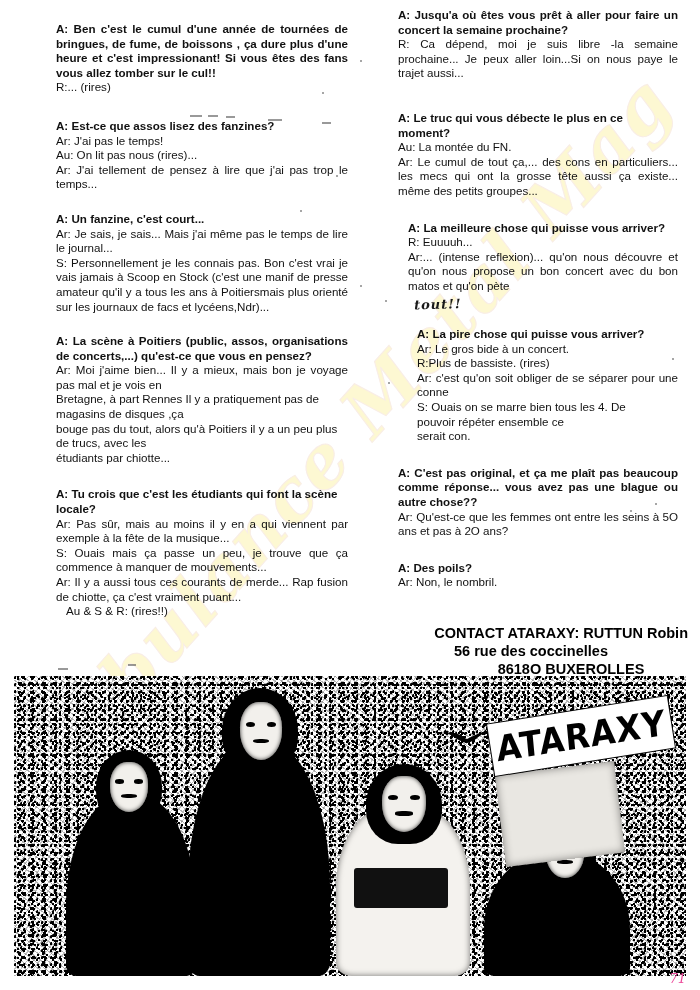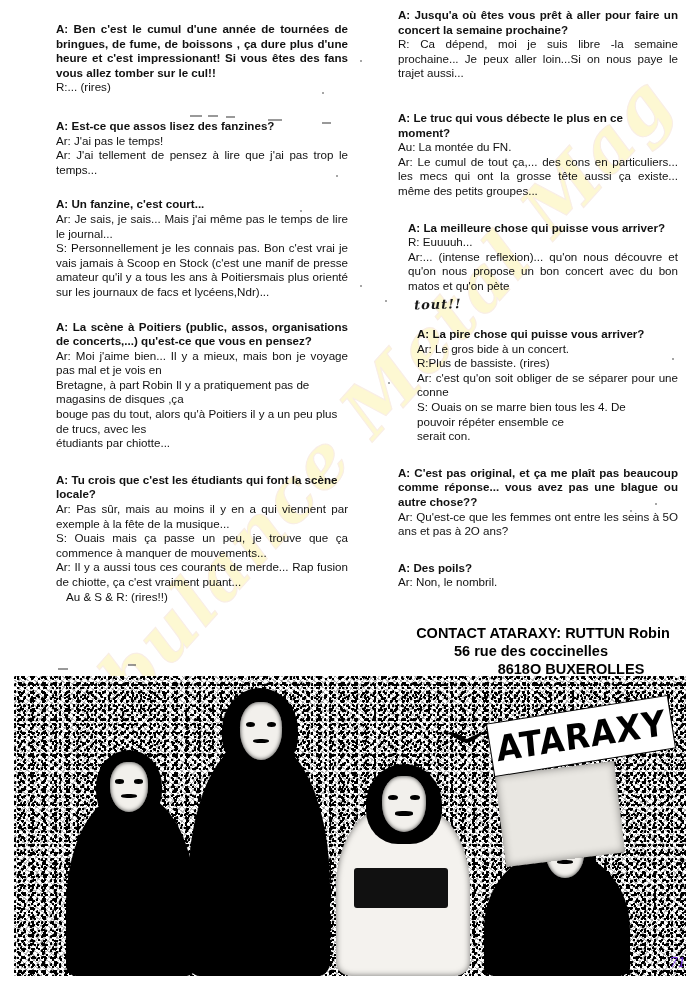--- a/index.html
+++ b/index.html
@@ -93,21 +93,21 @@
     position: absolute;
     left: 398px;
     top: 624px;
     width: 290px;
     z-index: 10;
     font-size: 14.5px;
     font-weight: bold;
     line-height: 18px;
     color: #000;
   }
-  .contact .l1 { text-align: center; }
+  .contact .l1 { text-align: right; }
   .contact .l2 { text-align: left; padding-left: 56px; }
   .contact .l3 { text-align: center; padding-left: 56px; }
 
   
   .photo-wrap {
     position: absolute;
     left: 14px;
     top: 676px;
     width: 672px;
     height: 300px;
@@ -251,25 +251,25 @@
   .dash {
     position: absolute;
     background: #555;
     height: 1.5px;
     z-index: 11;
     opacity: .6;
   }
   .page-num {
     position: absolute;
     right: 14px;
-    bottom: 20px;
+    bottom: 4px;
     font-family: "DejaVu Serif", serif;
     font-size: 13px;
     font-style: italic;
-    color: #6d28d9;
+    color: #ec4899;
     z-index: 12;
   }
 </style>
 </head>
 <body>
 
 <div id="page">
 
   <div class="watermark">
     <div class="wm-text">Ambulance Metal Mag</div>
@@ -278,33 +278,34 @@
   <div class="col col-left">
 
     <div class="qa">
       <p class="q">A:   Ben c'est le cumul d'une année de tournées de bringues, de fume, de boissons , ça dure plus d'une heure et c'est impressionant! Si vous êtes des fans vous allez tomber sur le cul!!</p>
       <p class="a nojust">R:... (rires)</p>
     </div>
 
     <div class="qa" style="margin-top:24px;">
       <p class="q nojust">A: Est-ce que assos lisez des fanzines?</p>
       <p class="a nojust">Ar: J'ai pas le temps!</p>
+      <p class="a nojust">Au: On lit pas nous (rires)...</p>
       <p class="a">Ar: J'ai tellement de pensez à lire que j'ai pas trop le temps...</p>
     </div>
 
     <div class="qa" style="margin-top:20px;">
       <p class="q nojust">A: Un fanzine, c'est court...</p>
       <p class="a">Ar: Je sais, je sais... Mais j'ai même pas le temps de lire le journal...</p>
       <p class="a">S: Personnellement je les connais pas. Bon c'est vrai je vais jamais à Scoop en Stock (c'est une manif de presse amateur qu'il y a tous les ans à Poitiersmais plus orienté sur les journaux de facs et lycéens,Ndr)...</p>
     </div>
 
     <div class="qa" style="margin-top:20px;">
       <p class="q">A: La scène à Poitiers (public, assos, organisations de concerts,...) qu'est-ce que vous en pensez?</p>
       <p class="a">Ar: Moi j'aime bien... Il y a mieux, mais bon je voyage pas mal et je vois en</p>
-      <p class="a nojust">Bretagne, à part Robin Il y a pratiquement pas de magasins de disques ,ça</p>
+      <p class="a nojust">Bretagne, à part Rennes Il y a pratiquement pas de magasins de disques ,ça</p>
       <p class="a nojust">bouge pas du tout, alors qu'à Poitiers il y a un peu plus de trucs, avec les</p>
       <p class="a nojust">étudiants par chiotte...</p>
     </div>
 
     <div class="qa" style="margin-top:22px;">
       <p class="q nojust">A: Tu crois que c'est les étudiants qui font la scène locale?</p>
       <p class="a">Ar: Pas sûr, mais au moins il y en a qui viennent par exemple à la fête de la musique...</p>
       <p class="a">S: Ouais mais ça passe un peu, je trouve que ça commence à manquer de mouvements...</p>
       <p class="a">Ar: Il y a aussi tous ces courants de merde... Rap fusion de chiotte, ça c'est vraiment puant...</p>
       <p class="a nojust" style="padding-left:10px;">Au &amp; S &amp; R: (rires!!)</p>

